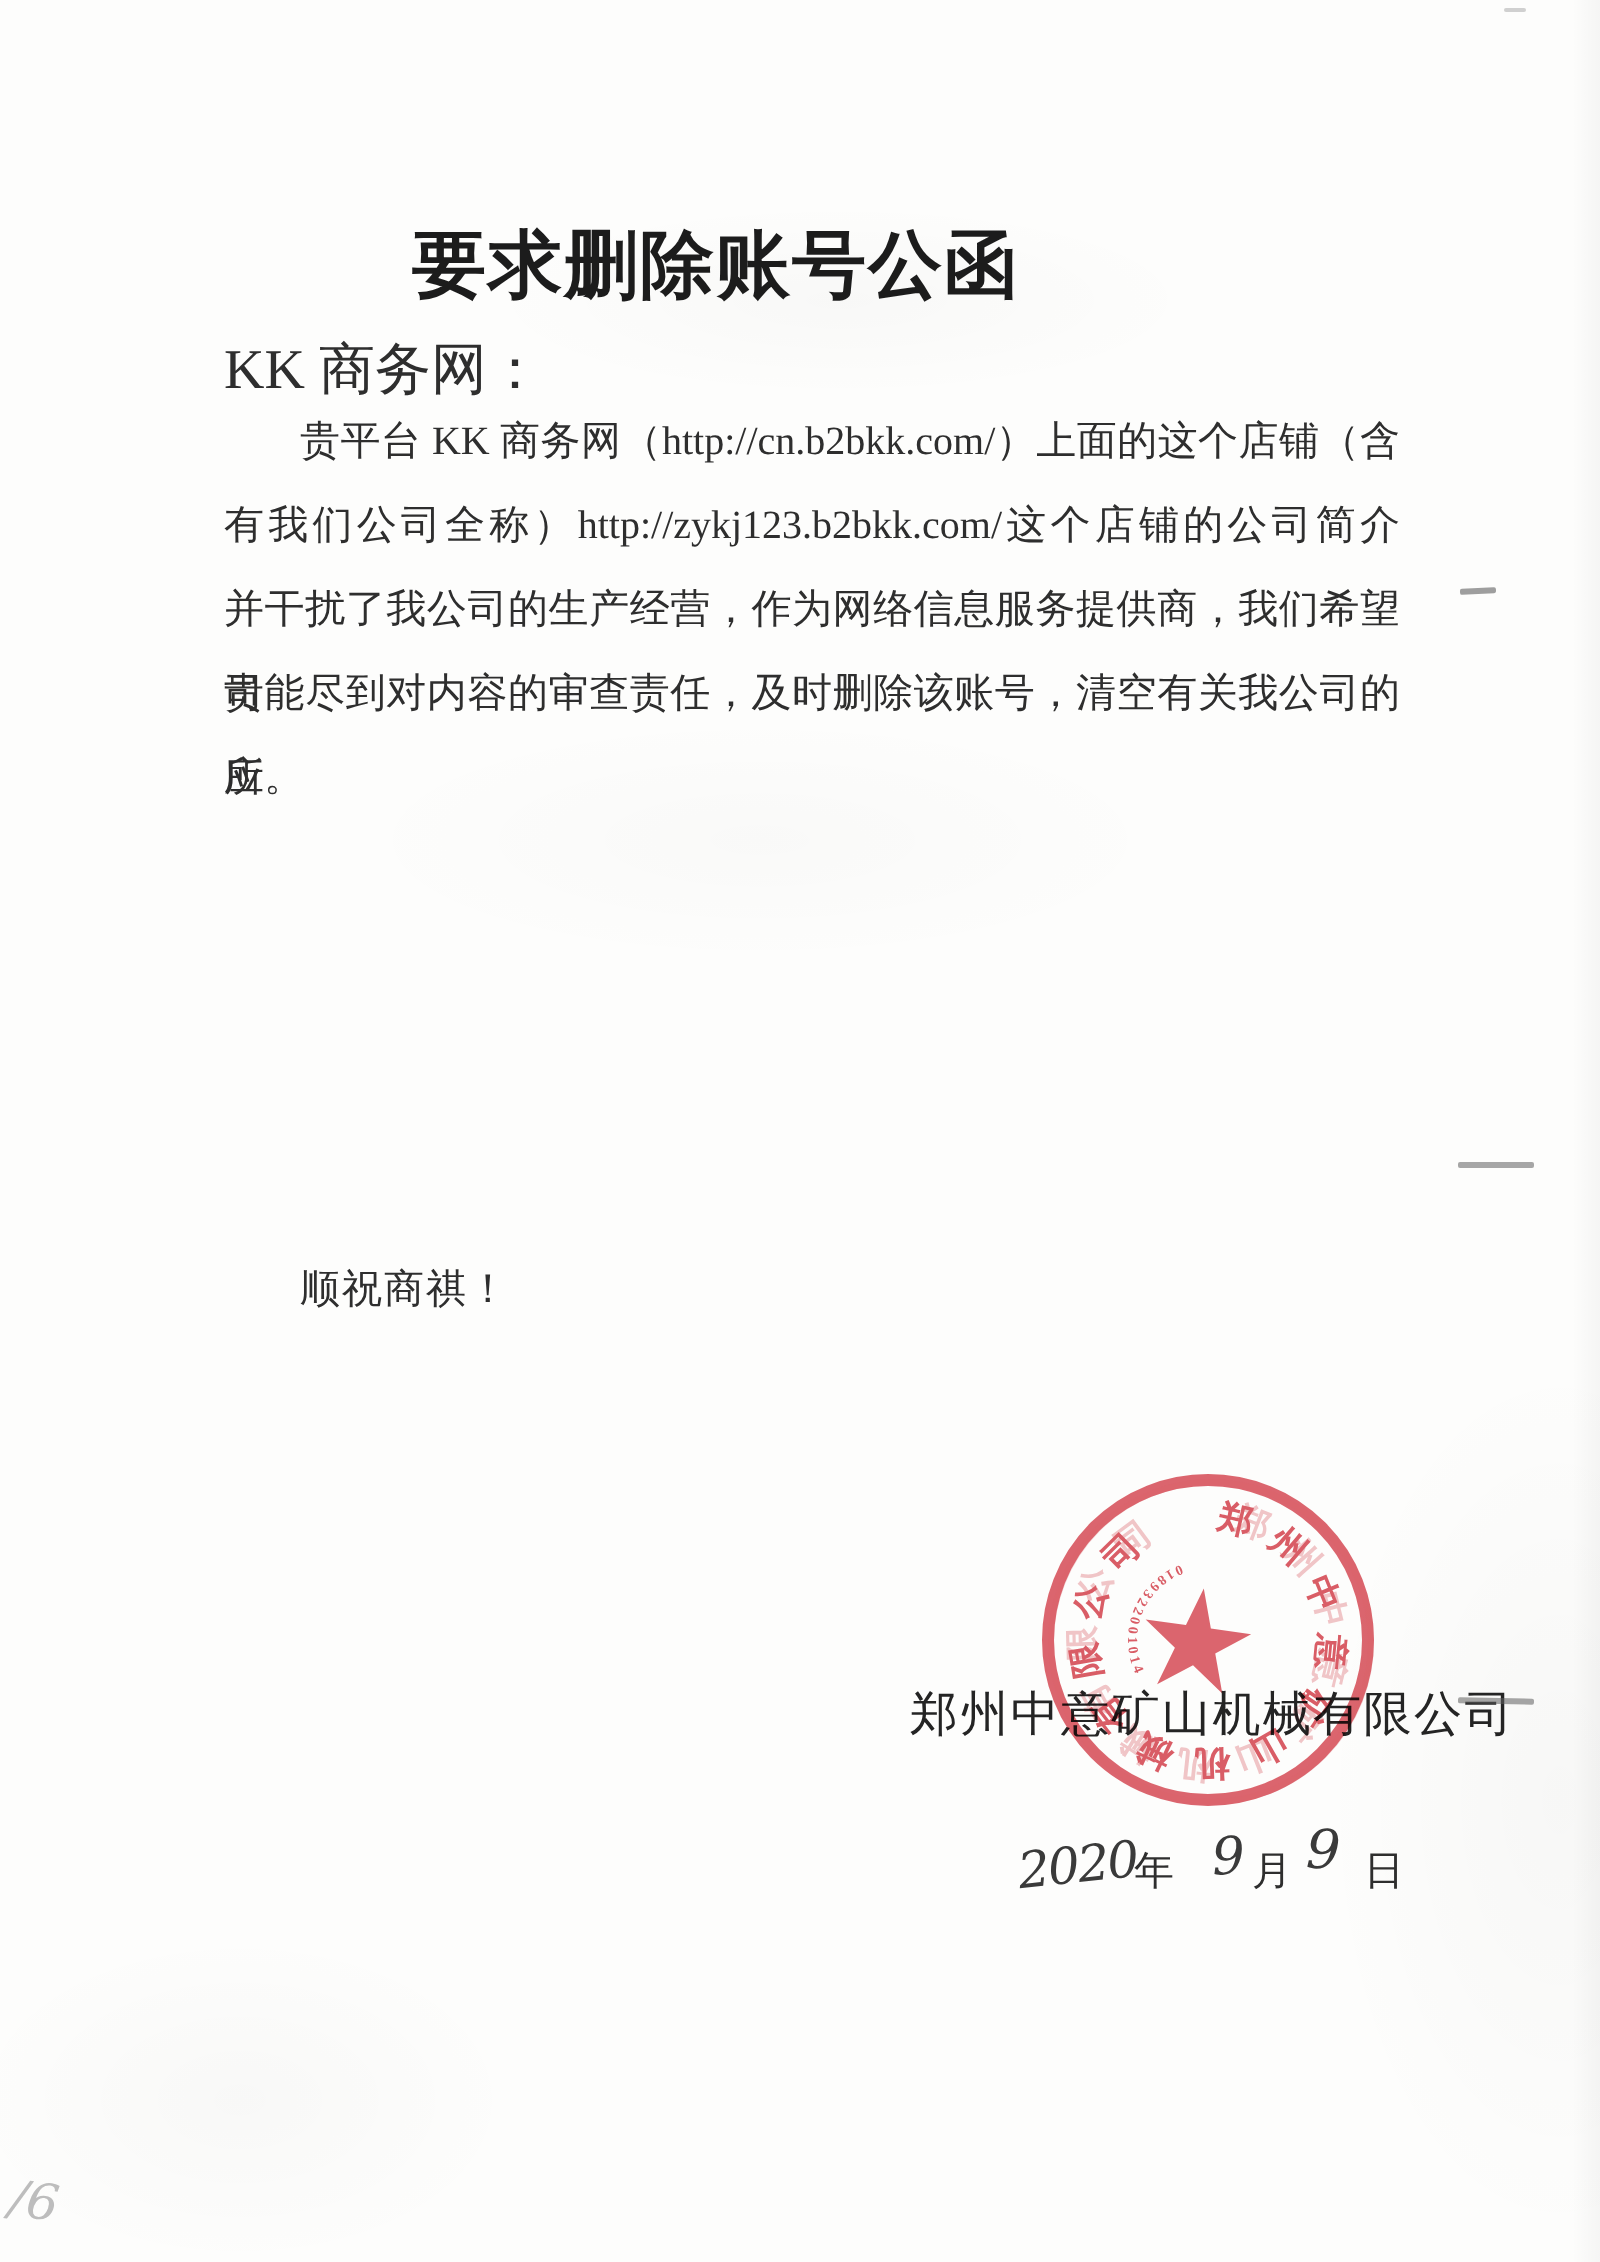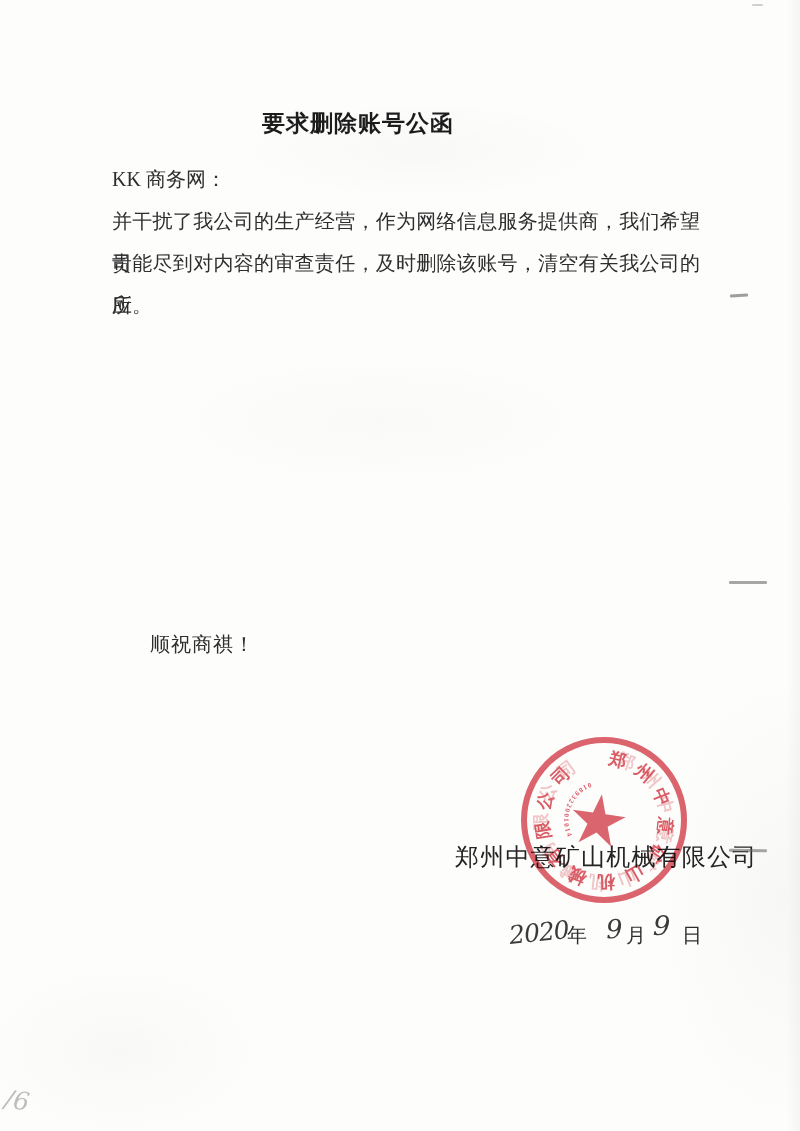--- a/index.html
+++ b/index.html
@@ -12,26 +12,26 @@
     position:absolute;inset:0;
     background-image:
       radial-gradient(ellipse 260px 70px at 420px 150px, rgba(0,0,0,0.018), transparent 70%),
       radial-gradient(ellipse 300px 90px at 380px 420px, rgba(0,0,0,0.014), transparent 70%),
       radial-gradient(ellipse 200px 120px at 120px 1050px, rgba(0,0,0,0.02), transparent 70%),
       radial-gradient(ellipse 160px 300px at 780px 900px, rgba(0,0,0,0.025), transparent 75%),
       linear-gradient(to left, rgba(0,0,0,0.03), transparent 14px);
   }
   .title{
     position:absolute;left:0;top:108px;width:716px;
-    text-align:center;font-size:23px;font-weight:bold;color:#1c1c1c;
+    text-align:center;font-size:37px;font-weight:bold;color:#1c1c1c;
     letter-spacing:1px;
   }
   .salutation{
     position:absolute;left:112px;top:166px;
-    font-size:20px;color:#2e2e2e;
+    font-size:28px;color:#2e2e2e;
   }
   .body-text{
     position:absolute;left:112px;top:200px;width:588px;
     font-size:20px;line-height:42px;color:#2e2e2e;
   }
   .bline{height:42px;text-align:justify;text-align-last:justify;white-space:nowrap0;}
   .bline.last{text-align-last:left;}
   .bline.indent1{text-indent:38px;}
   .bline.indent2{text-indent:56px;}
   .closing{
@@ -79,20 +79,22 @@
 </head>
 <body>
 
 <div class="page">
 
   <div class="title">要求删除账号公函</div>
 
   <div class="salutation">KK 商务网：</div>
 
   <div class="body-text">
+    <div class="bline indent1">贵平台 KK 商务网（http://cn.b2bkk.com/）上面的这个店铺（含</div>
+    <div class="bline">有我们公司全称）http://zykj123.b2bkk.com/这个店铺的公司简介</div>
     <div class="bline">并干扰了我公司的生产经营，作为网络信息服务提供商，我们希望贵</div>
     <div class="bline">司能尽到对内容的审查责任，及时删除该账号，清空有关我公司的所</div>
     <div class="bline last">应。</div>
   </div>
 
   <div class="closing">顺祝商祺！</div>
 
   <div class="signature">郑州中意矿山机械有限公司</div>
 
   <div class="date-line">

